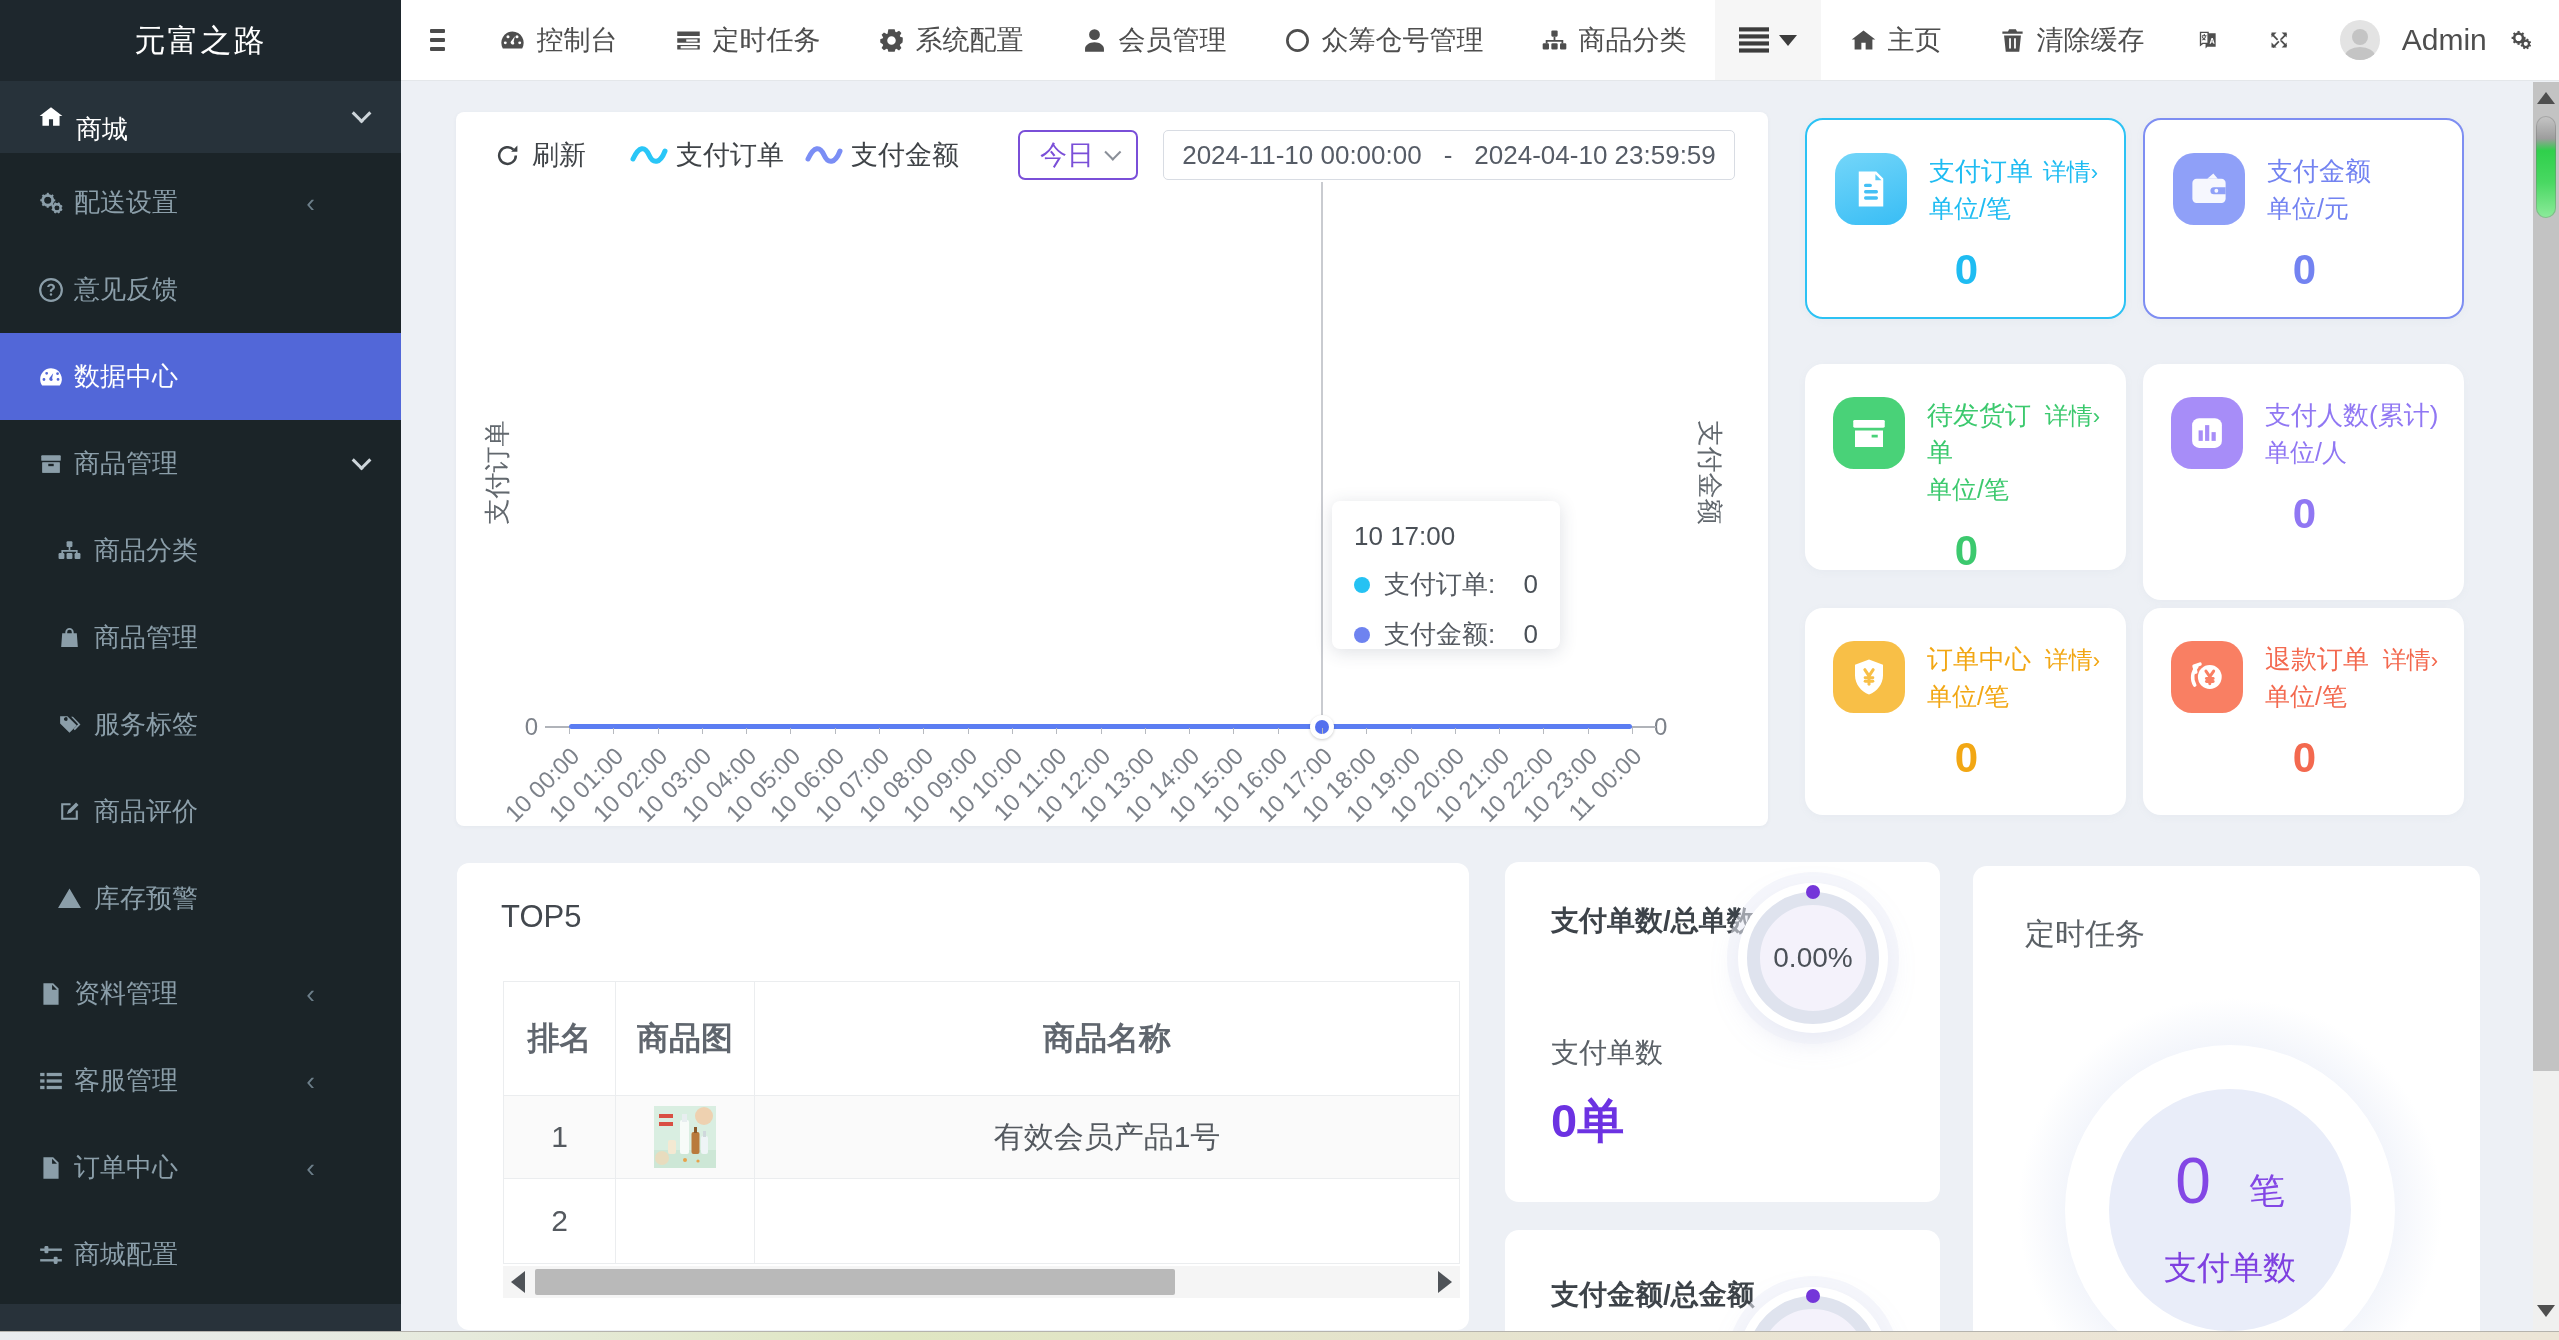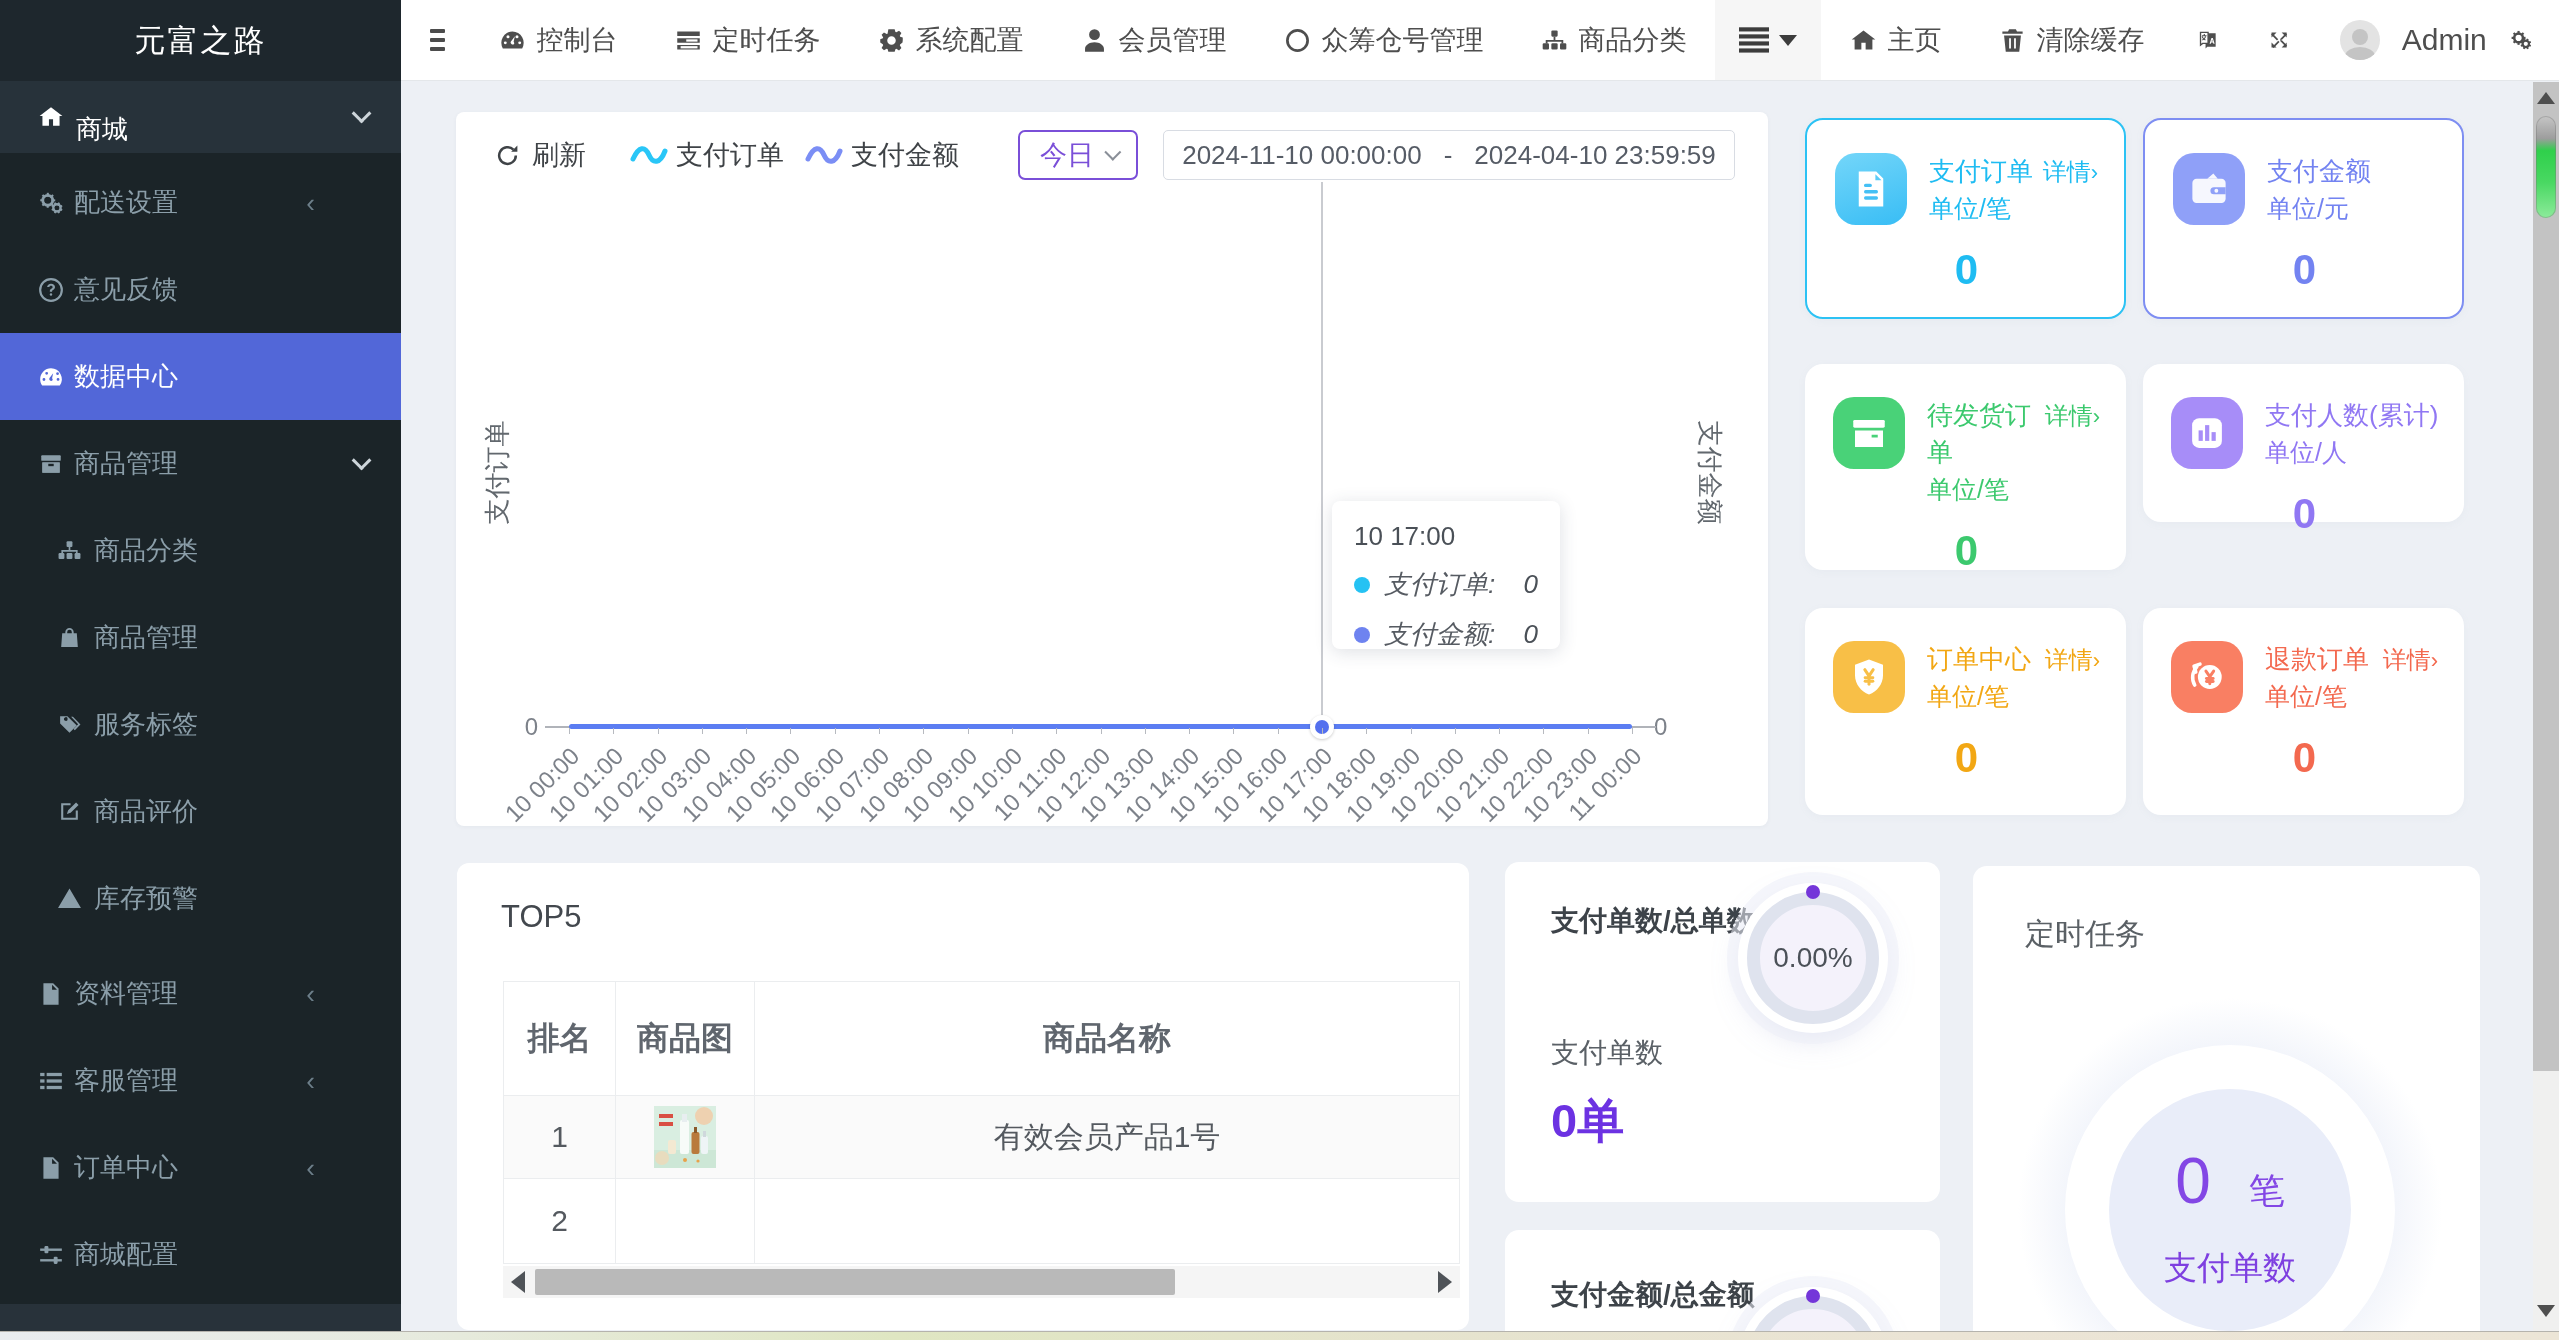--- a/index.html
+++ b/index.html
@@ -81,21 +81,21 @@
   .zero { position:absolute; top:601px; font-size:24px; color:#7d828a; }
   .zero.zl { left:52px; width:30px; text-align:right; }
   .zero.zr { left:1198px; }
   .data-line { position:absolute; left:113px; top:612px; width:1063px; height:5px; border-radius:3px; background:#5b7df2; }
   .pointer-line { position:absolute; top:70px; width:2px; height:545px; background:#c9cbd0; }
   .pointer-dot { position:absolute; top:603px; width:24px; height:24px; border-radius:50%; background:#fff; box-shadow:0 1px 3px rgba(0,0,0,.2); }
   .pointer-dot i { position:absolute; left:5px; top:5px; width:14px; height:14px; border-radius:50%; background:#5470ee; }
   .tooltip { position:absolute; left:876px; top:389px; width:228px; height:148px; background:#fff; border-radius:8px;
              box-shadow:0 3px 18px rgba(50,60,90,.16); padding:20px 22px; z-index:3; }
   .tt-title { font-size:26px; color:#4a5057; }
-  .tt-row { display:flex; align-items:center; margin-top:15px;font-style:italic; }
+  .tt-row { display:flex; align-items:center; margin-top:15px; }
   .tt-dot { width:16px; height:16px; border-radius:50%; margin-right:14px; flex:0 0 auto; }
   .tt-label { font-size:26px; color:#565b62; flex:1; }
   .tt-value { font-size:26px; color:#4a5057; }
 
   
   .stat-card { position:absolute; width:321px; border-radius:18px; background:#fff; padding:33px 26px 0 28px; box-shadow:0 2px 8px rgba(140,150,170,.06); }
   .stat-top { display:flex; }
   .stat-ico { width:72px; height:72px; border-radius:21px; flex:0 0 auto; display:flex; align-items:center; justify-content:center; }
   .stat-ico svg { width:42px; height:42px; }
   .stat-info { margin-left:22px; flex:1; min-width:0; }
@@ -706,21 +706,21 @@
         <div class="stat-row1">
           <span class="stat-title">待发货订单</span>
           <span class="stat-detail"><span>详情</span><span class="dch">›</span></span>
         </div>
         <div class="stat-unit">单位/笔</div>
       </div>
     </div>
     <div class="stat-value">0</div>
   </section>
 
-  <section class="stat-card c-purple" style="left:1742px; top:283px; height:158px;">
+  <section class="stat-card c-purple" style="left:1742px; top:283px; height:236px;">
     <div class="stat-top">
       <div class="stat-ico">
         <svg viewBox="0 0 24 24">
             <rect x="3.5" y="3.5" width="17" height="17" rx="4" fill="#ffffff"></rect>
             <g fill="#a78df8">
               <rect x="7.2" y="10.5" width="2.4" height="6"></rect>
               <rect x="10.9" y="7.5" width="2.4" height="9"></rect>
               <rect x="14.6" y="11.5" width="2.4" height="5"></rect>
             </g>
           </svg>

